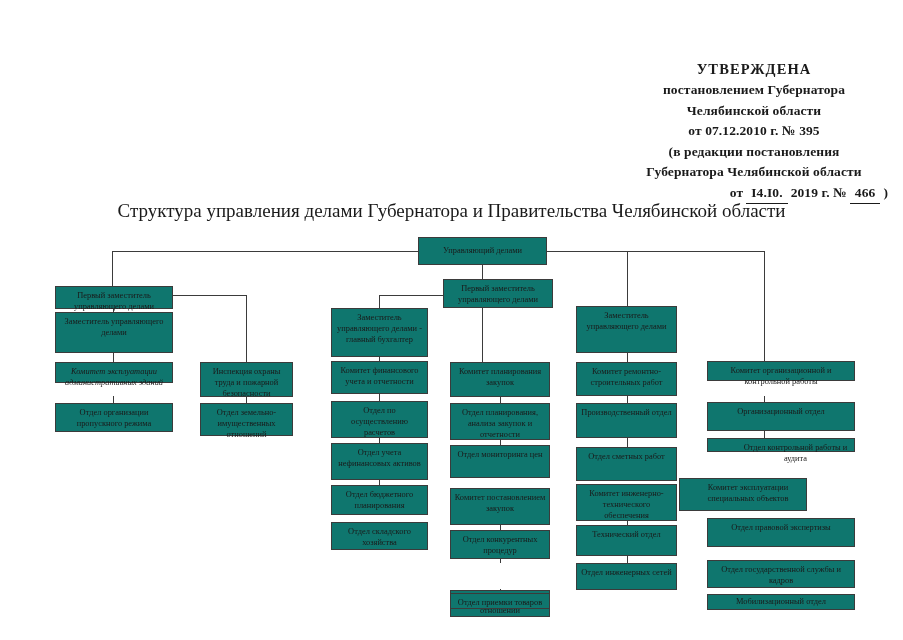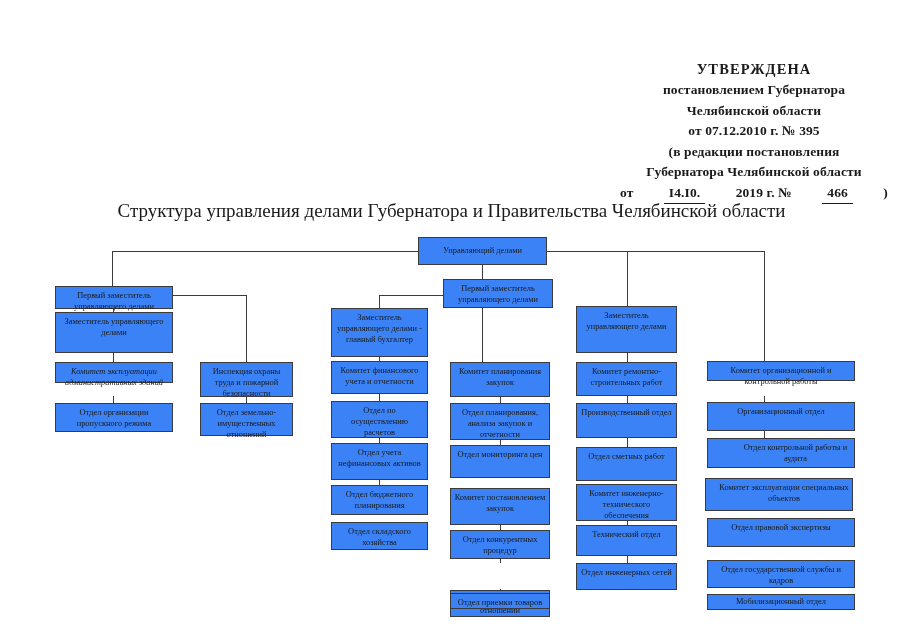--- a/index.html
+++ b/index.html
@@ -18,39 +18,39 @@
     position:absolute;
     left:620px;top:58px;width:268px;
     text-align:center;
     font-size:13.5px;
     line-height:1.52;
     font-weight:bold;
     letter-spacing:.1px;
   }
   .approval .ln{display:block;white-space:nowrap;}
   .approval .ln.first{font-size:14.5px;letter-spacing:1.1px;}
-  .approval .ln.lastline{display:flex;justify-content:space-between;align-items:baseline;gap:3px;}
+  .approval .ln.lastline{display:flex;justify-content:flex-end;align-items:baseline;gap:3px;}
   .u{border-bottom:1px solid #1a1a1a;padding:0 5px 0 5px;}
 
   
   .chart-title{
     position:absolute;
     left:0;top:200px;width:903px;
     text-align:center;
     font-size:19px;
     font-weight:normal;
   }
 
   
   #chart{position:absolute;left:0;top:0;width:903px;height:640px;}
   .node{
     position:absolute;
     box-sizing:border-box;
     border:1px solid #3b3b3b;
-    background:#3b82f6;
+    background:#0f766e;
     display:flex;
     align-items:flex-start;
     justify-content:center;
     text-align:center;
     font-size:8.4px;
     line-height:1.28;
     padding:4px 3px 2px 3px;
     z-index:3;
   }
   .node.mid{align-items:center;padding-top:2px;}
@@ -210,24 +210,24 @@
     <div class="node" style="left:576px;top:563px;width:101px;height:27px;">
         <span>Отдел инженерных сетей</span>
       </div>
 
     <div class="node" style="left:707px;top:361px;width:148px;height:20px;">
         <span>Комитет организационной и контрольной работы</span>
       </div>
     <div class="node" style="left:707px;top:402px;width:148px;height:29px;">
         <span>Организационный отдел</span>
       </div>
-    <div class="node" style="left:707px;top:438px;width:148px;height:30px;padding-left:32px;">
+    <div class="node" style="left:707px;top:438px;width:148px;height:14px;padding-left:32px;">
         <span>Отдел контрольной работы и аудита</span>
       </div>
-    <div class="node" style="left:705px;top:478px;width:148px;height:33px;padding-left:13px;">
+    <div class="node" style="left:679px;top:478px;width:128px;height:33px;padding-left:13px;">
         <span>Комитет эксплуатации специальных объектов</span>
       </div>
     <div class="node" style="left:707px;top:518px;width:148px;height:29px;">
         <span>Отдел правовой экспертизы</span>
       </div>
     <div class="node" style="left:707px;top:560px;width:148px;height:28px;">
         <span>Отдел государственной службы и кадров</span>
       </div>
     <div class="node mid" style="left:707px;top:594px;width:148px;height:16px;">
         <span>Мобилизационный отдел</span>

